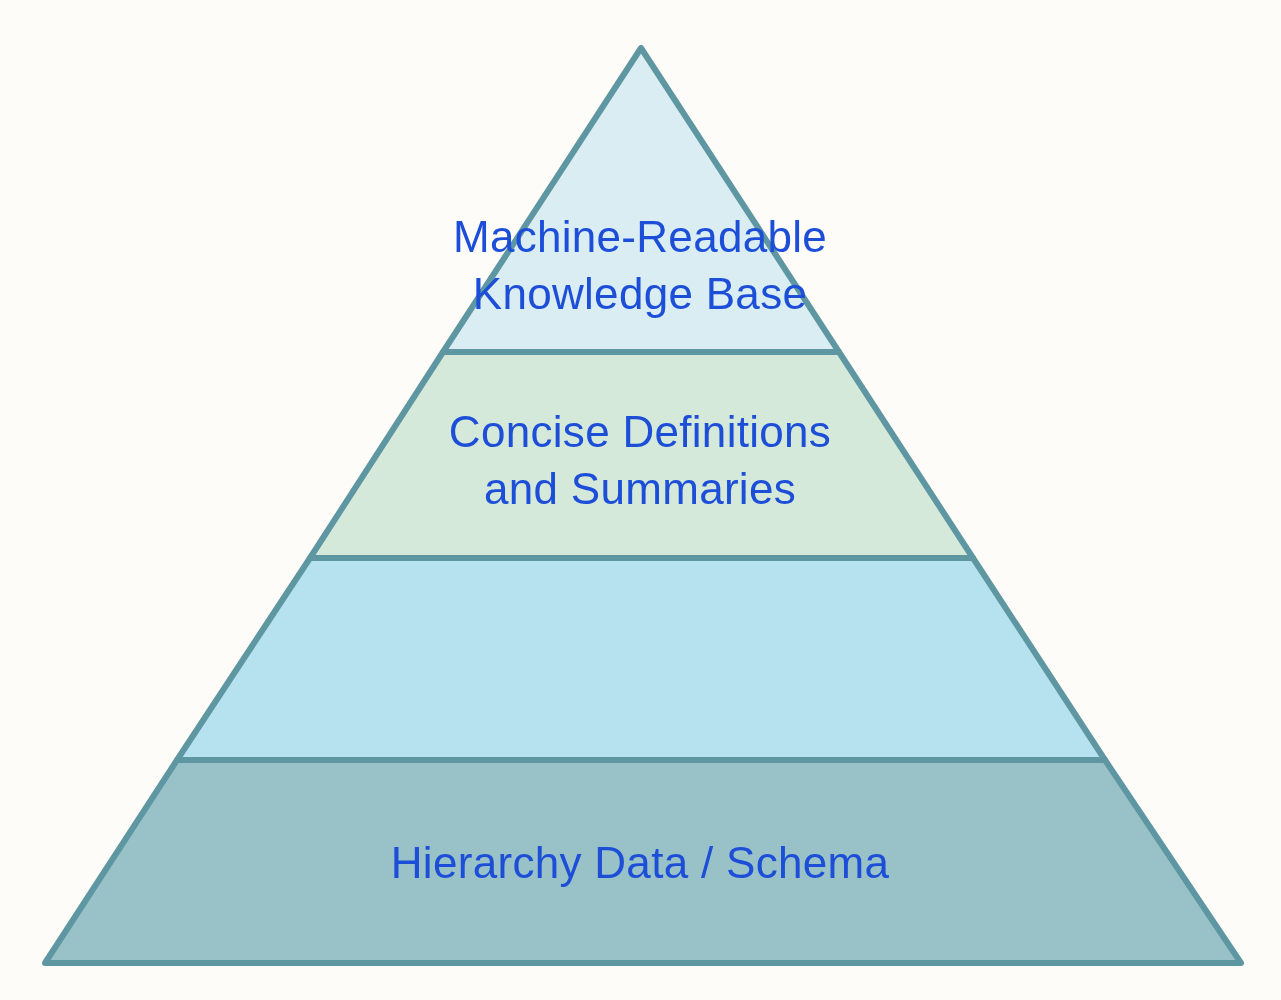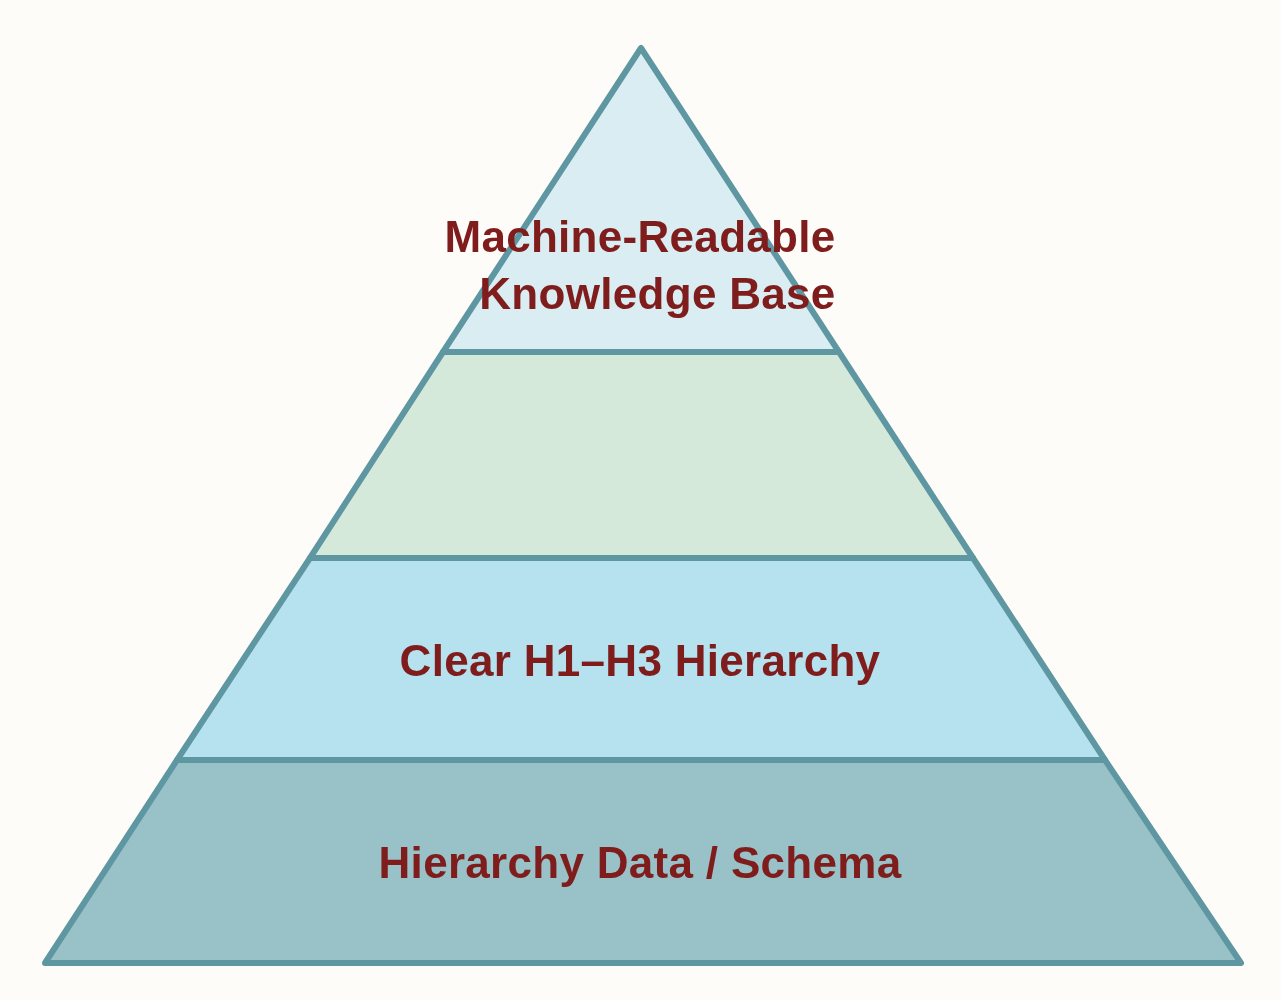--- a/index.html
+++ b/index.html
@@ -24,42 +24,43 @@
     display: block;
   }
   .tier-shape {
     stroke-width: 6;
     stroke-linejoin: round;
   }
   .tier-label {
     position: absolute;
     transform: translate(-50%, -50%);
     white-space: pre-line;
-    text-align: right;
+    text-align: center;
     font-size: 44px;
     line-height: 57px;
-    font-weight: 700;
+    font-weight: 400;
     letter-spacing: 0.3px;
-    color: #7f1d1d;
+    color: #1d4ed8;
     pointer-events: none;
   }
 </style>
 </head>
 <body>
 
 <div class="stage">
 
   <svg class="pyramid-svg" viewBox="0 0 1281 1000" aria-hidden="true">
     <polygon class="tier-shape" points="641,48 443,352 839,352" fill="#d9edf3" stroke="#5e96a2"></polygon>
     <polygon class="tier-shape" points="443,352 839,352 973,558 310,558" fill="#d5e9da" stroke="#5e96a2"></polygon>
     <polygon class="tier-shape" points="310,558 973,558 1105,760 177,760" fill="#b6e1ee" stroke="#5e96a2"></polygon>
     <polygon class="tier-shape" points="177,760 1105,760 1241,963 45,963" fill="#99c2c8" stroke="#5e96a2"></polygon>
   </svg>
 
   <div class="tier-label" style="left:640px; top:265px;">Machine-Readable
 Knowledge Base</div>
 
+  <div class="tier-label" style="left:640px; top:460px;">Concise Definitions
+and Summaries</div>
 
-  <div class="tier-label" style="left:640px; top:660px;">Clear H1–H3 Hierarchy</div>
 
   <div class="tier-label" style="left:640px; top:862px;">Hierarchy Data / Schema</div>
 
 </div>
 
 </body></html>

